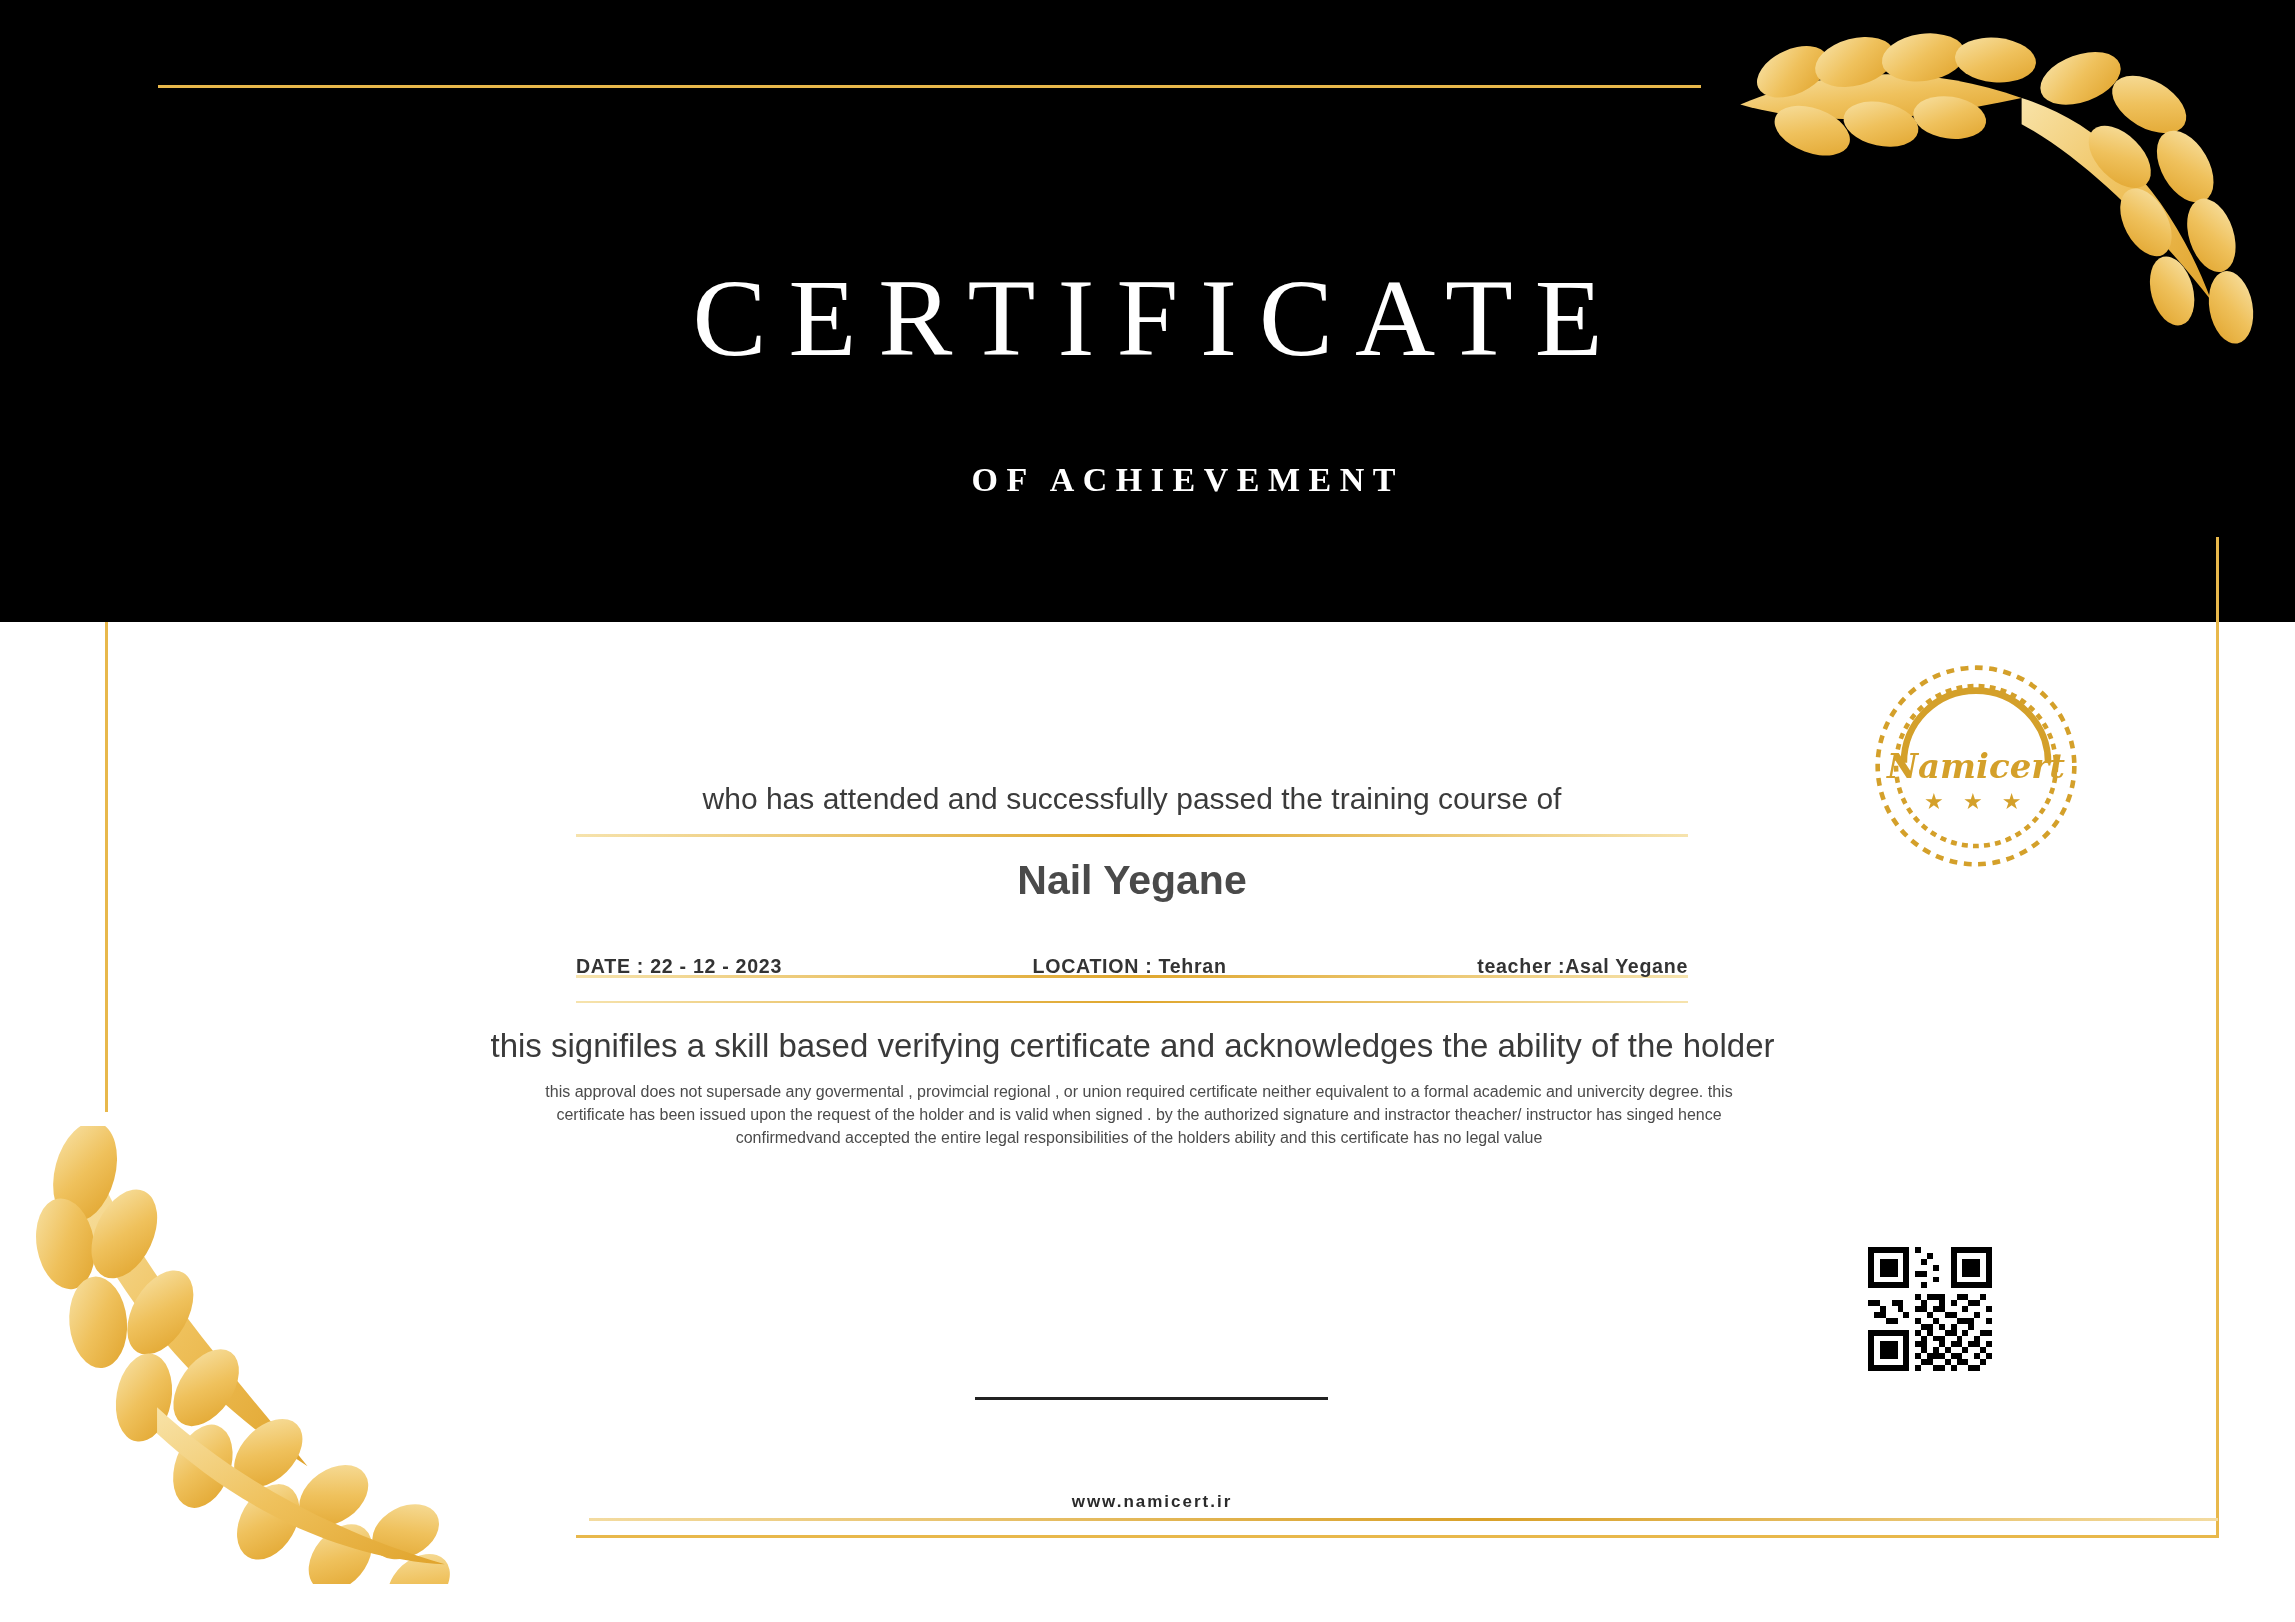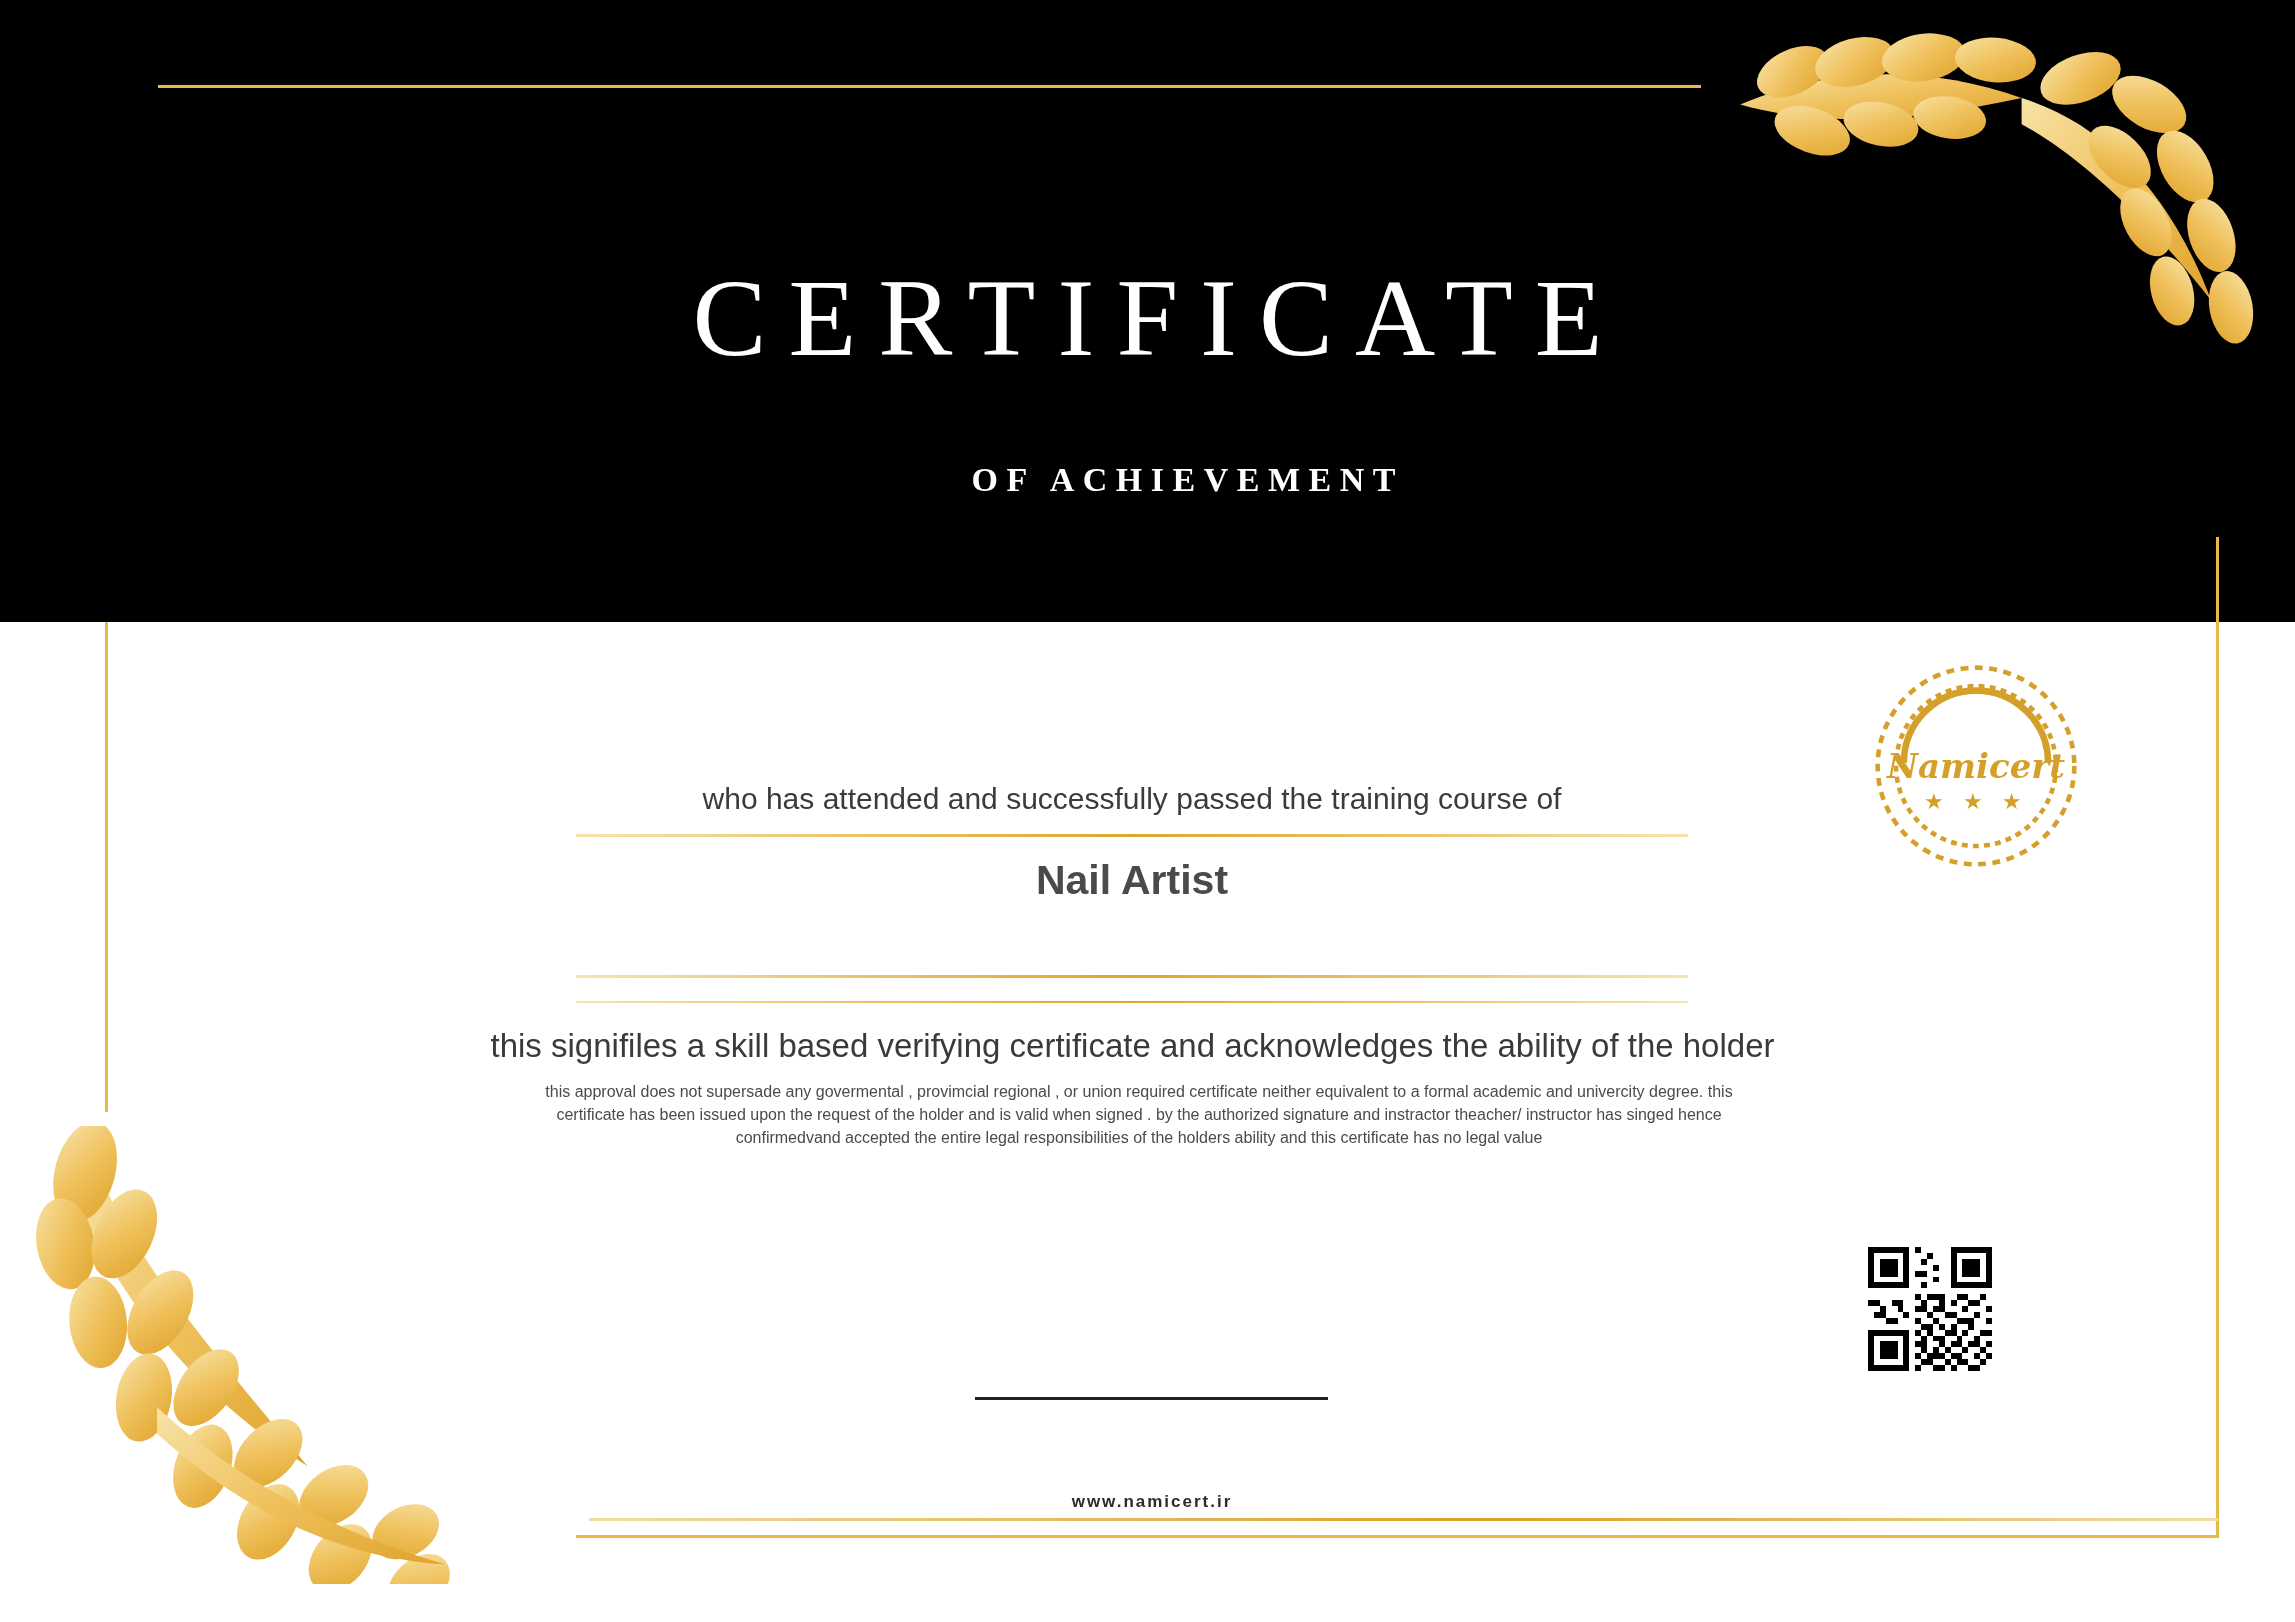--- a/index.html
+++ b/index.html
@@ -345,23 +345,28 @@
       <path d="M70,175 A110,110 0 0 1 290,175" stroke-width="10" stroke-dasharray="0"></path>
     </g>
   </svg>
   <div class="seal" style="pointer-events:none;">
     <div class="seal-text">Namicert</div>
     <div class="seal-stars">★ ★ ★</div>
   </div>
 
   <div class="attended-line">who has attended and successfully passed the training course of</div>
   <div class="rule rule-1"></div>
-  <div class="course-name">Nail Artist</div>
+  <div class="course-name">Nail Yegane</div>
   <div class="rule rule-2"></div>
 
+  <div class="meta-row">
+    <span class="meta-item">DATE  :  22 - 12 - 2023</span>
+    <span class="meta-item">LOCATION  :  Tehran</span>
+    <span class="meta-item">teacher :Asal Yegane</span>
+  </div>
 
   <div class="rule rule-3"></div>
 
   <div class="statement">this signifiles a skill based verifying certificate and acknowledges the ability of the holder</div>
   <div class="disclaimer">this approval does not supersade any govermental , provimcial regional , or union required certificate neither equivalent to a formal academic and univercity degree. this certificate has been issued upon the request of the holder and is valid when signed . by the authorized signature and instractor theacher/ instructor has singed hence confirmedvand accepted the entire legal responsibilities of the holders ability and this certificate has no legal value</div>
 
   <svg class="qr" viewBox="0 0 21 21" shape-rendering="crispEdges">
     <rect width="21" height="21" fill="#ffffff"></rect>
     <g fill="#000000">
       <rect x="0" y="0" width="7" height="1"></rect>

